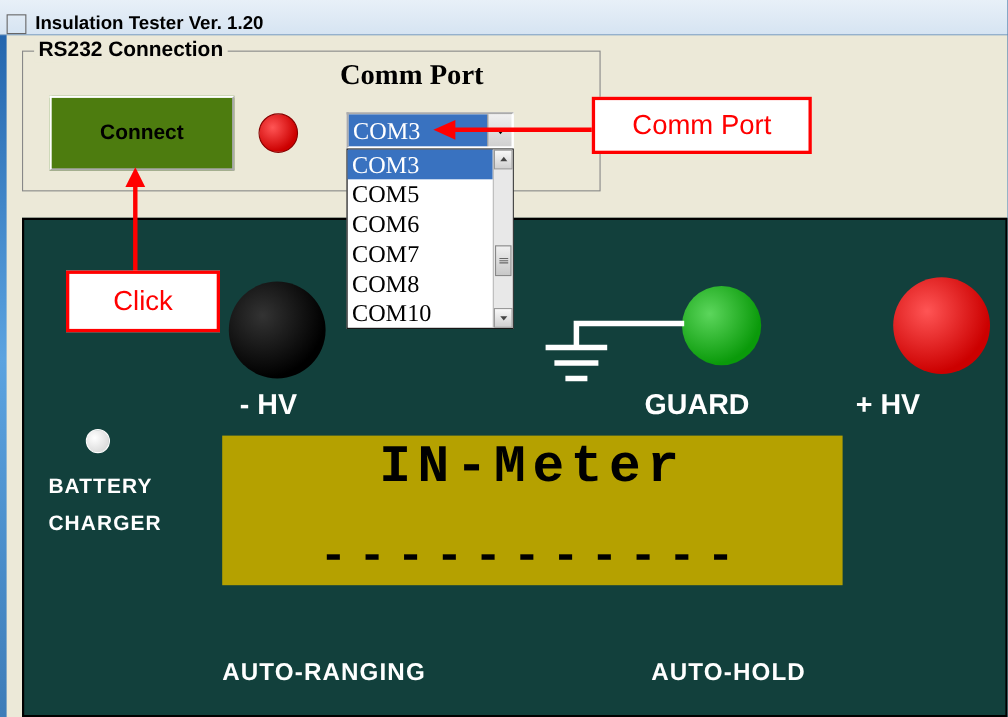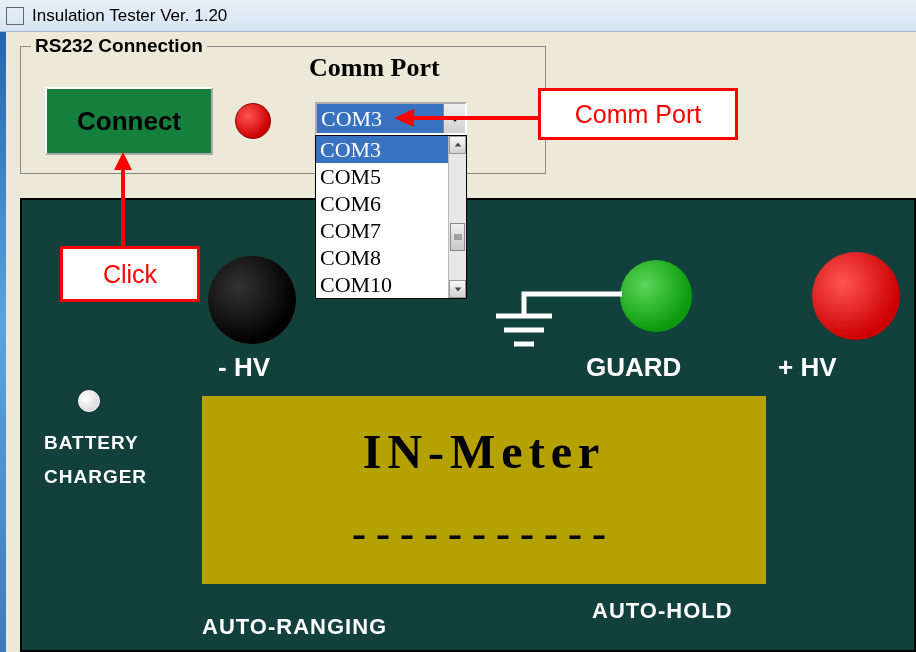--- a/index.html
+++ b/index.html
@@ -12,25 +12,26 @@
     height: 652px;
     position: relative;
     overflow: hidden;
   }
 
   
   .titlebar {
     background: linear-gradient(180deg, #e8f0f8 0%, #d6e4f2 100%);
     height: 32px;
     display: flex;
-    align-items: center;
+    align-items: flex-end;
     padding: 0 6px;
     border-bottom: 1px solid #a0b8d0;
     font-size: 17px;
     color: #000;
+    font-weight: bold;
   }
   .titlebar-icon {
     width: 18px; height: 18px;
     margin-right: 8px;
     border: 1px solid #666;
     display: inline-block;
   }
 
   
   .app-window {
@@ -60,24 +61,24 @@
     font-weight: bold;
     font-size: 19px;
   }
 
   .connect-btn {
     position: absolute;
     left: 24px;
     top: 40px;
     width: 168px;
     height: 68px;
-    background: #15803d;
+    background: #4d7c0f;
     border: 2px outset #fff;
     font-weight: bold;
-    font-size: 26px;
+    font-size: 19px;
     cursor: pointer;
   }
 
   .status-led {
     position: absolute;
     left: 214px;
     top: 56px;
     width: 36px;
     height: 36px;
     border-radius: 50%;
@@ -243,28 +244,28 @@
     letter-spacing: 1px;
   }
   .txt-batt { top: 232px; }
   .txt-chg  { top: 266px; }
 
   .lcd {
     position: absolute;
     left: 180px;
     top: 196px;
     width: 564px;
-    height: 188px;
+    height: 136px;
     background: #b5a100;
     display: flex;
     flex-direction: column;
     align-items: center;
     justify-content: center;
     gap: 30px;
-    font-family: Liberation Serif, serif;
+    font-family: Liberation Mono, monospace;
     color: #000;
   }
   .lcd-title {
     font-size: 48px;
     font-weight: bold;
     letter-spacing: 6px;
   }
   .lcd-dashes {
     font-size: 42px;
     font-weight: bold;
@@ -272,21 +273,21 @@
   }
 
   .foot-label {
     position: absolute;
     top: 398px;
     font-size: 22px;
     font-weight: bold;
     color: #fff;
     letter-spacing: 1px;
   }
-  .foot-auto { left: 180px; margin-top: 16px; }
+  .foot-auto { left: 180px; }
   .foot-hold { left: 570px; }
 
   
   .callout-box {
     position: absolute;
     border: 3px solid #f00;
     background: #fff;
     color: #f00;
     font-size: 25px;
     font-family: Arial, sans-serif;

